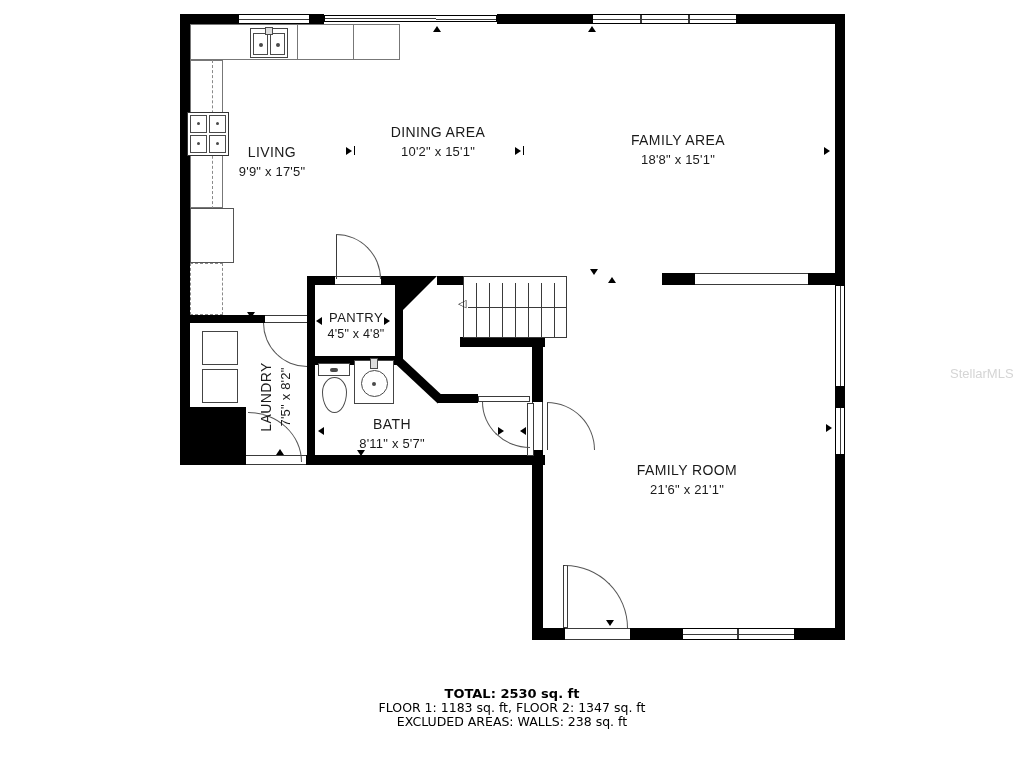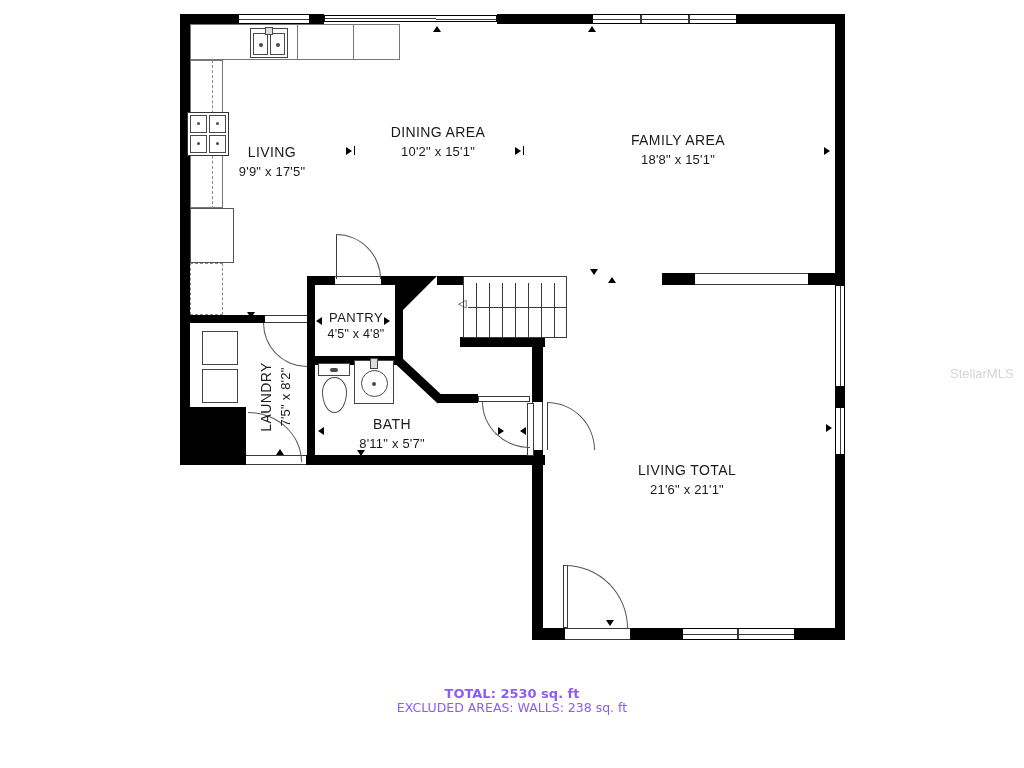--- a/index.html
+++ b/index.html
@@ -20,21 +20,21 @@
   .label{position:absolute;text-align:center;white-space:nowrap;}
   .rname{font-size:14px;letter-spacing:.4px;line-height:19px;}
   .rdims{font-size:13px;letter-spacing:.2px;line-height:19px;}
   .tu,.td,.tl,.tr{position:absolute;width:0;height:0;}
   .tu{border-left:4px solid transparent;border-right:4px solid transparent;border-bottom:6px solid #000;}
   .td{border-left:4px solid transparent;border-right:4px solid transparent;border-top:6px solid #000;}
   .tl{border-top:4px solid transparent;border-bottom:4px solid transparent;border-right:6px solid #000;}
   .tr{border-top:4px solid transparent;border-bottom:4px solid transparent;border-left:6px solid #000;}
   .mkbar{position:absolute;width:1px;height:9px;background:#000;}
   #watermark{position:absolute;left:950px;top:366px;font-size:13px;color:#d5d5d5;letter-spacing:0;}
-  #footer{position:absolute;left:0;right:0;top:687px;text-align:center;font-family:"DejaVu Sans",sans-serif;color:#8b5cf6;}
+  #footer{position:absolute;left:0;right:0;top:687px;text-align:center;font-family:"DejaVu Sans",sans-serif;color:#000000;}
   #footer .f1{font-size:13px;font-weight:bold;line-height:14px;}
   #footer .f2,#footer .f3{font-size:12.5px;line-height:13.5px;}
   #footer .f4{font-size:8.5px;line-height:10px;margin-top:13px;letter-spacing:.2px;}
   .stair-line{position:absolute;background:#3a3a3a;}
 </style>
 </head>
 <body>
 
 <div id="stage">
 
@@ -191,21 +191,21 @@
   </div>
   <div class="label" style="left:276px;top:397px;transform:translate(-50%,-50%) rotate(-90deg)">
     <div class="rname">LAUNDRY</div>
     <div class="rdims">7'5" x 8'2"</div>
   </div>
   <div class="label" style="left:392px;top:415px;transform:translateX(-50%)">
     <div class="rname">BATH</div>
     <div class="rdims">8'11" x 5'7"</div>
   </div>
   <div class="label" style="left:687px;top:461px;transform:translateX(-50%)">
-    <div class="rname">LIVING TOTAL</div>
+    <div class="rname">FAMILY ROOM</div>
     <div class="rdims">21'6" x 21'1"</div>
   </div>
 
   <div class="tr" style="left:346px;top:147px"></div>
   <div class="mkbar" style="left:354px;top:146px"></div>
   <div class="tr" style="left:515px;top:147px"></div>
   <div class="mkbar" style="left:523px;top:146px"></div>
   <div class="tr" style="left:824px;top:147px"></div>
   <div class="tu" style="left:433px;top:26px"></div>
   <div class="tu" style="left:588px;top:26px"></div>
@@ -221,16 +221,17 @@
   <div class="td" style="left:247px;top:312px"></div>
   <div class="tu" style="left:276px;top:449px"></div>
   <div class="tr" style="left:184px;top:362px"></div>
   <div class="td" style="left:606px;top:620px"></div>
   <div class="tr" style="left:826px;top:424px"></div>
 
   <div id="watermark">StellarMLS</div>
 
   <div id="footer">
     <div class="f1">TOTAL: 2530 sq. ft</div>
+    <div class="f2">FLOOR 1: 1183 sq. ft, FLOOR 2: 1347 sq. ft</div>
     <div class="f3">EXCLUDED AREAS: WALLS: 238 sq. ft</div>
   </div>
 
 </div>
 
 </body></html>

